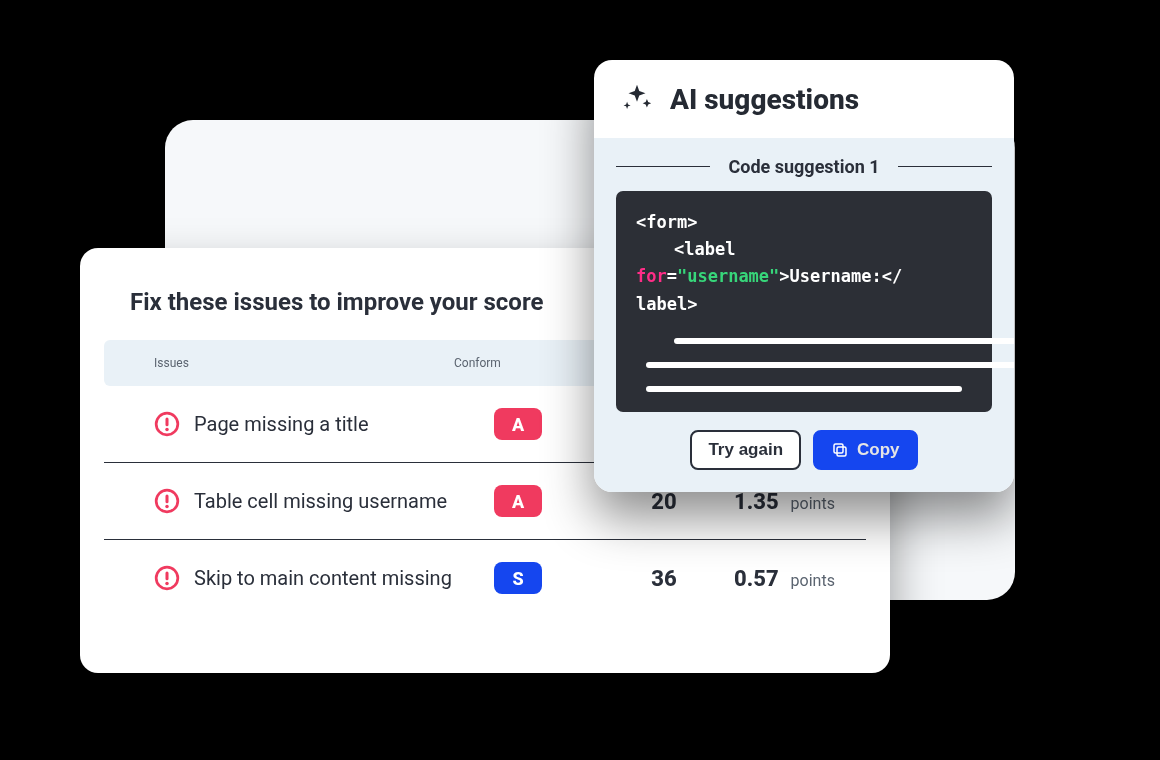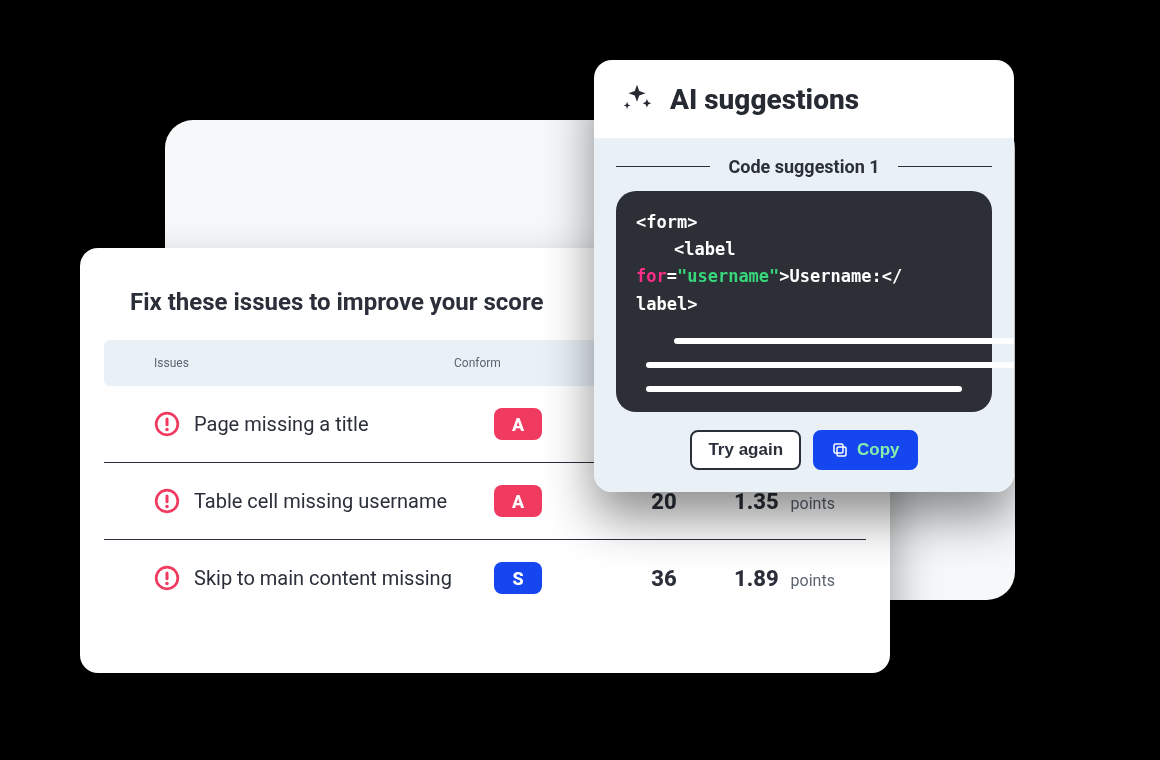--- a/index.html
+++ b/index.html
@@ -127,21 +127,21 @@
     display: flex;
     align-items: center;
     gap: 18px;
     margin-bottom: 14px;
   }
   .rule { flex: 1; height: 1px; background: #2a2f3a; }
   .sug-label-text { font-size: 18px; font-weight: 700; color: #2a2f3a; }
   .code-block {
     background: #2c2f36;
     color: #fff;
-    border-radius: 20px;
+    border-radius: 7px;
     padding: 18px 20px 14px;
     font-family: ui-monospace, Menlo, Consolas, monospace;
     font-size: 17px;
     font-weight: 700;
     line-height: 1.6;
   }
   .code-block .indent { padding-left: 38px; display: inline; }
   .tok-pink  { color: #ff2d87; }
   .tok-green { color: #37d67a; }
   .placeholder-line {
@@ -170,21 +170,21 @@
     font-size: 17px;
     font-weight: 800;
     cursor: pointer;
     border: 2px solid #2a2f3a;
     background: #fff;
     color: #2a2f3a;
   }
   .btn-primary {
     background: #1546ef;
     border-color: #1546ef;
-    color: #86efac;
+    color: #e5e5e5;
   }
   .copy-icon { width: 18px; height: 18px; }
 </style>
 </head>
 <body>
 
 <div class="stage">
 
   <div class="backcard"></div>
 
@@ -235,21 +235,21 @@
           <rect x="10.6" y="6" width="2.8" height="8" rx="1.4" fill="#f03a5f"></rect>
           <circle cx="12" cy="17" r="1.6" fill="#f03a5f"></circle>
         </svg>
         <span>Skip to main content missing</span>
       </div>
       <div class="conf-cell">
         <span class="badge badge-blue">S</span>
       </div>
       <div class="count-cell">36</div>
       <div class="score-cell">
-        <span>1.89</span><span class="pts">points</span>
+        <span>0.57</span><span class="pts">points</span>
       </div>
     </div>
   </div>
 
   <div class="ai-pop">
     <div class="ai-header">
       <svg class="sparkles-icon" viewBox="0 0 24 24">
         <path fill="#252a33" d="M12 2l1.6 4.4L18 8l-4.4 1.6L12 14l-1.6-4.4L6 8l4.4-1.6L12 2z"></path>
         <path fill="#252a33" d="M19 12l.9 2.1L22 15l-2.1.9L19 18l-.9-2.1L16 15l2.1-.9L19 12z"></path>
         <path fill="#252a33" d="M5 14l.7 1.8L7.5 16.5l-1.8.7L5 19l-.7-1.8L2.5 16.5l1.8-.7L5 14z"></path>

